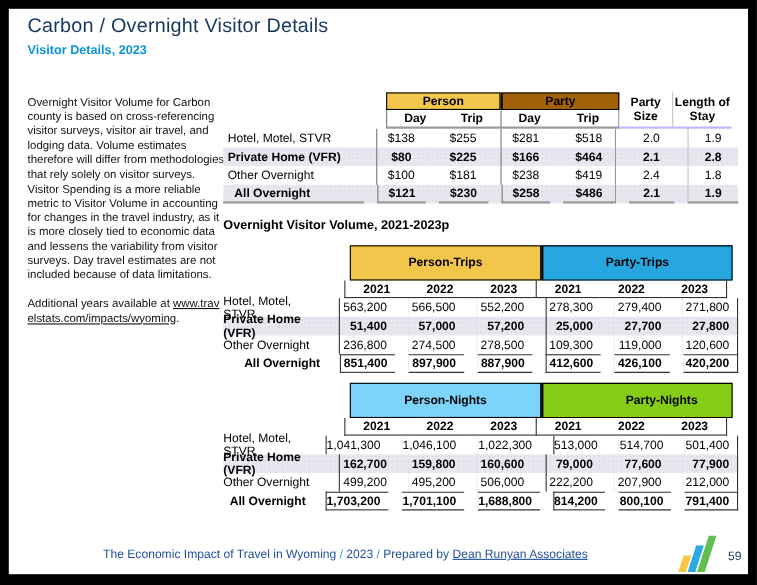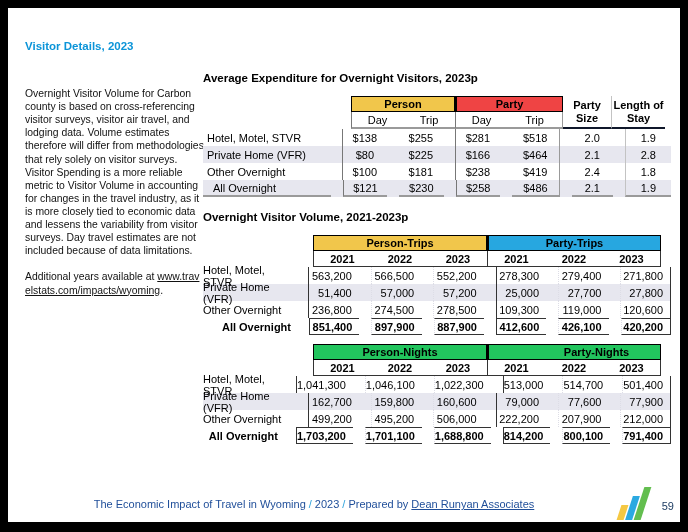--- a/index.html
+++ b/index.html
@@ -14,61 +14,61 @@
   .sidebar{position:absolute;left:17px;top:66px;width:180px;font-size:10.4px;line-height:1.26;color:#111;margin-top:13px;}
   .sidebar p{margin:0;}
   .sidebar .extra{margin-top:13px;word-break:break-all;}
   .sidebar a{color:#111;text-decoration:underline;cursor:pointer;}
 
   
   .main{position:absolute;left:195px;top:64px;width:468px;color:#000;}
   .section-title{font-size:11.5px;font-weight:bold;margin:0;}
   .tbl{margin-top:12px;font-size:11px;}
   .tr{display:flex;align-items:center;height:17px;gap:12px;}
-  .shade{background-color:#E7E7EF;background-image:radial-gradient(#CACAD8 .6px,transparent .7px);background-size:4px 4px;}
+  .shade{background-color:#E7E7EF;background-image:radial-gradient(#CACAD8 .6px,transparent .7px);background-size:4px 4px;font-weight:bold;}
   .c{box-sizing:border-box;height:100%;display:flex;align-items:center;}
 
   
   .t1 .lbl{width:148px;padding-left:4px;}
   .t1 .lbl.indent{padding-left:10px;}
   .t1 .v{justify-content:center;}
   .t1 .v1{width:52px;border-left:1px solid #777;}
   .t1 .v2{width:52px;}
   .t1 .v3{width:52px;border-left:1px solid #777;}
   .t1 .v4{width:56px;border-right:1px solid #999;}
   .t1 .v5{width:48px;}
   .t1 .v6{width:54px;border-left:1px solid #C3C3C3;}
   .t1 .tr:last-child .c{border-bottom:2px solid #9A9A9A;}
   .t1-head{display:flex;align-items:stretch;}
   .t1-head .hspacer{width:148px;}
   .t1-head .hmid{width:212px;}
   .grp-row{display:flex;height:16px;}
   .grp{box-sizing:border-box;display:flex;align-items:center;justify-content:center;font-weight:bold;height:16px;}
   .grp-person{width:104px;background:#F1C64B;border:1px solid #000;}
-  .grp-party{width:108px;background:#ef4444;border:1px solid #000;border-left:2.5px solid #000;}
+  .grp-party{width:108px;background:#a16207;border:1px solid #000;border-left:2.5px solid #000;}
   .sub-row{display:flex;height:17px;}
-  .sub{box-sizing:border-box;width:52px;display:flex;align-items:center;justify-content:center;font-weight:normal;border-bottom:2px solid #9A9A9A;}
+  .sub{box-sizing:border-box;width:52px;display:flex;align-items:center;justify-content:center;font-weight:bold;border-bottom:2px solid #9A9A9A;}
   .sub.s1{border-left:1px solid #777;}
   .sub.s3{border-left:1px solid #777;}
   .sub.s4{width:56px;border-right:1px solid #999;}
-  .two-line{box-sizing:border-box;display:flex;align-items:center;justify-content:center;text-align:center;font-weight:bold;line-height:1.15;border-bottom:2px solid #0f172a;}
+  .two-line{box-sizing:border-box;display:flex;align-items:center;justify-content:center;text-align:center;font-weight:bold;line-height:1.15;border-bottom:2px solid #c4b5fd;}
   .ps-hdr{width:48px;}
   .los-hdr{width:54px;border-left:1px solid #C3C3C3;}
 
   
   .t2 .lbl{width:110px;padding-left:0;}
   .t2 .lbl.total{justify-content:flex-end;font-weight:bold;padding-right:6px;}
   .t2 .v{width:58px;justify-content:flex-end;padding-right:7px;border-left:1px dotted #DDDDE6;}
   .t2 .v1{border-left:1px solid #333;}
   .t2 .v4{border-left:1.5px solid #333;}
   .t2 .v6{border-right:1px solid #333;}
   .t2 .tr.total-row{font-weight:bold;}
   .t2 .tr.total-row .v{border-top:1px solid #333;border-bottom:1.5px solid #333;}
   .t2-head{display:flex;flex-direction:column;}
-  .t2-grp-row{display:flex;height:16px;}
+  .t2-grp-row{display:flex;height:32px;justify-content:center;}
   .t2-grp-row .hspacer{width:110px;}
   .t2-grp{box-sizing:border-box;width:174px;display:flex;align-items:center;justify-content:center;font-weight:bold;border:1px solid #000;}
   .t2-grp.party{border-left:2.5px solid #000;}
   .t2-years{display:flex;height:16px;font-weight:bold;}
   .t2-years .hspacer{width:110px;}
   .t2-years .y{box-sizing:border-box;width:58px;display:flex;align-items:center;justify-content:center;border-bottom:1.5px solid #333;}
   .t2-years .y1{border-left:1px solid #333;}
   .t2-years .y4{border-left:1.5px solid #333;}
   .t2-years .y6{border-right:1px solid #333;}
 
@@ -82,30 +82,30 @@
   .logo .b-blue{left:11px;height:24px;background:#2BA9E1;}
   .logo .b-green{left:21px;height:33px;background:#63BE4F;}
   .page-num{position:absolute;right:6px;top:492px;font-size:11px;color:#17375E;}
 </style>
 </head>
 <body>
 
 <div class="frame">
 <div class="slide">
 
+  <div class="title">Carbon / Overnight Visitor Details</div>
   <div class="subtitle">Visitor Details, 2023</div>
 
   <div class="sidebar">
     <p>Overnight Visitor Volume for Carbon county is based on cross-referencing visitor surveys, visitor air travel, and lodging data. Volume estimates therefore will differ from methodologies that rely solely on visitor surveys. Visitor Spending is a more reliable metric to Visitor Volume in accounting for changes in the travel industry, as it is more closely tied to economic data and lessens the variability from visitor surveys. Day travel estimates are not included because of data limitations.</p>
     <p class="extra"><span>Additional years available at </span><a>www.travelstats.com/impacts/wyoming</a><span>.</span></p>
   </div>
 
   <div class="main">
 
-    <h2 class="section-title">Average Expenditure for Overnight Visitors, 2023p</h2>
 
     <div class="tbl t1">
       <div class="t1-head">
         <div class="hspacer"></div>
         <div class="hmid">
           <div class="grp-row">
             <div class="grp grp-person">Person</div>
             <div class="grp grp-party">Party</div>
           </div>
           <div class="sub-row">
@@ -211,22 +211,22 @@
         <div class="c v v4">412,600</div>
         <div class="c v v5">426,100</div>
         <div class="c v v6">420,200</div>
       </div>
     </div>
 
     <div class="tbl t2" style="margin-top:9px;">
       <div class="t2-head">
         <div class="t2-grp-row">
           <div class="hspacer"></div>
-          <div class="t2-grp person" style="background:#22c55e;">Person-Nights</div>
-          <div class="t2-grp party" style="background:#22c55e;padding-left:44px;">Party-Nights</div>
+          <div class="t2-grp person" style="background:#7dd3fc;">Person-Nights</div>
+          <div class="t2-grp party" style="background:#84cc16;padding-left:44px;">Party-Nights</div>
         </div>
         <div class="t2-years">
           <div class="hspacer"></div>
           <div class="y y1">2021</div>
           <div class="y y2">2022</div>
           <div class="y y3">2023</div>
           <div class="y y4">2021</div>
           <div class="y y5">2022</div>
           <div class="y y6">2023</div>
         </div>

